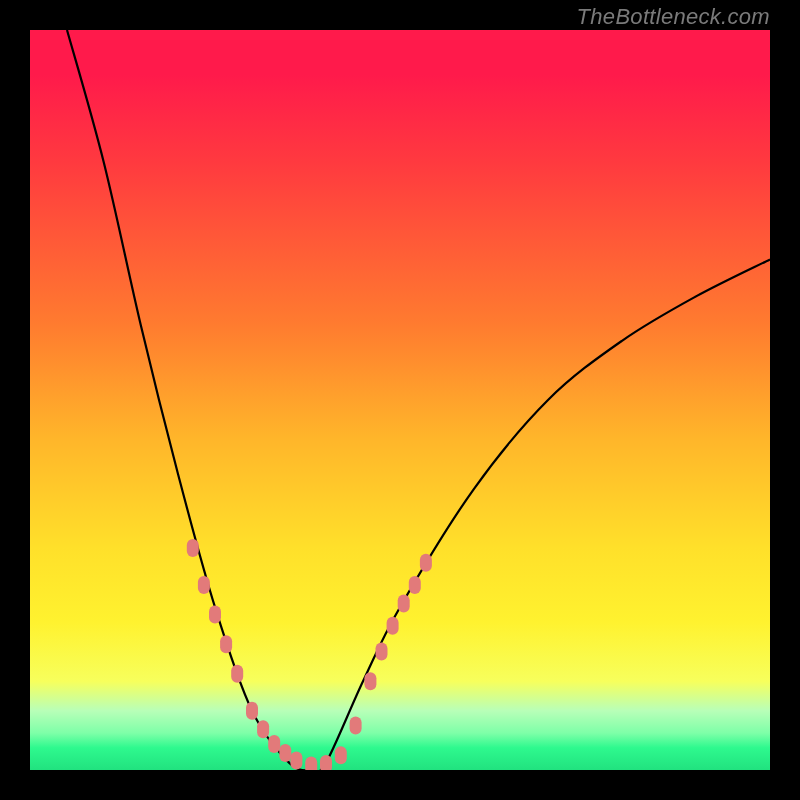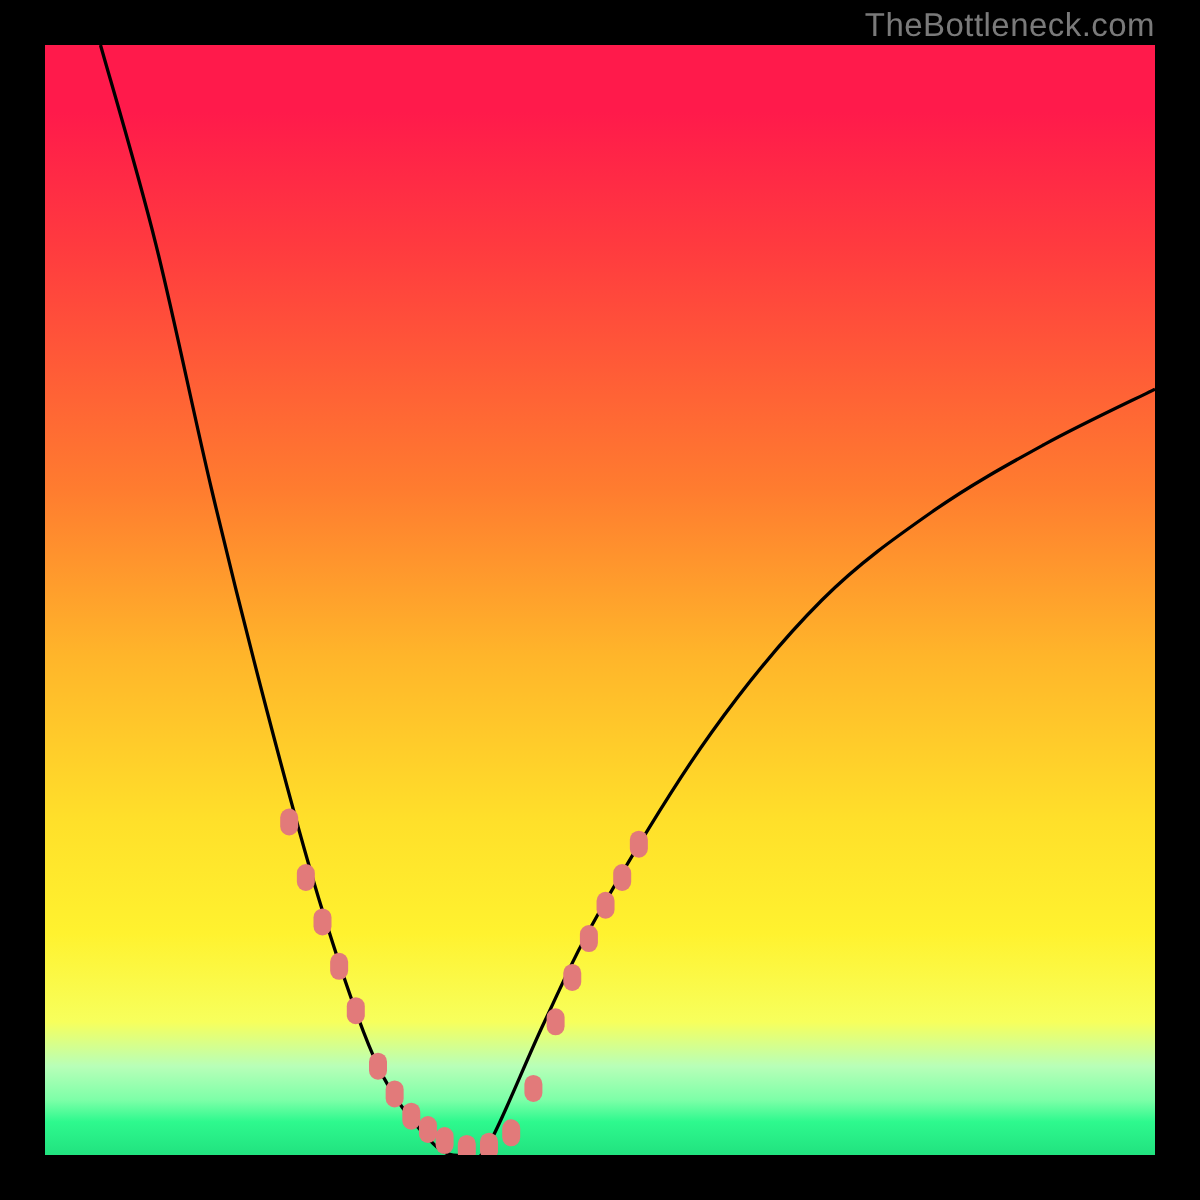--- a/index.html
+++ b/index.html
@@ -9,20 +9,21 @@
     height: 800px;
     overflow: hidden;
     background: #000;
     font-family: Arial, Helvetica, sans-serif;
   }
   .frame {
     position: relative;
     width: 800px;
     height: 632px;
     background: #000;
+    font-style: italic;
   }
   .plot {
     position: absolute;
     left: 30px;
     top: 30px;
     width: 740px;
     height: 740px;
     background: linear-gradient(
       to bottom,
       #ff1a4b 0%,

